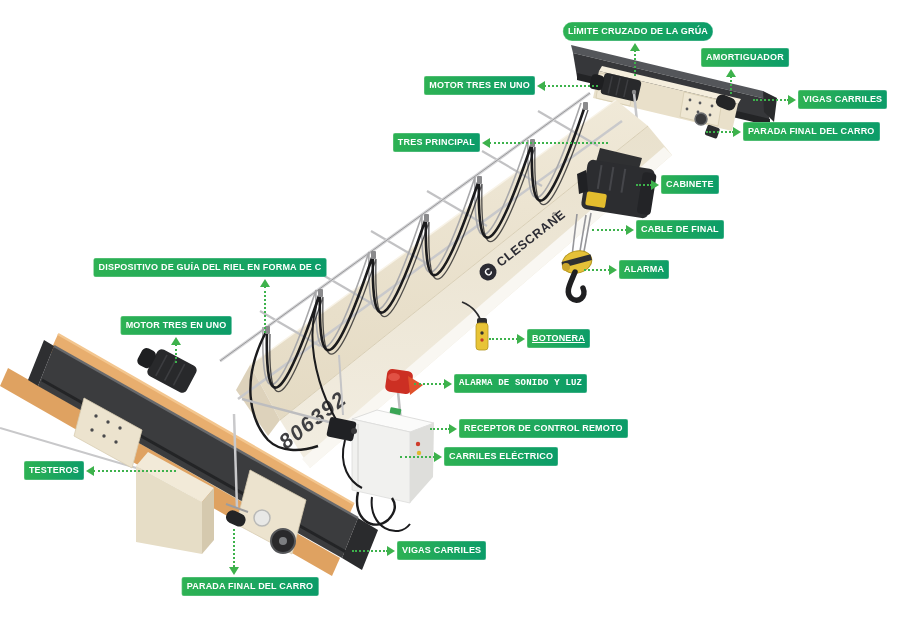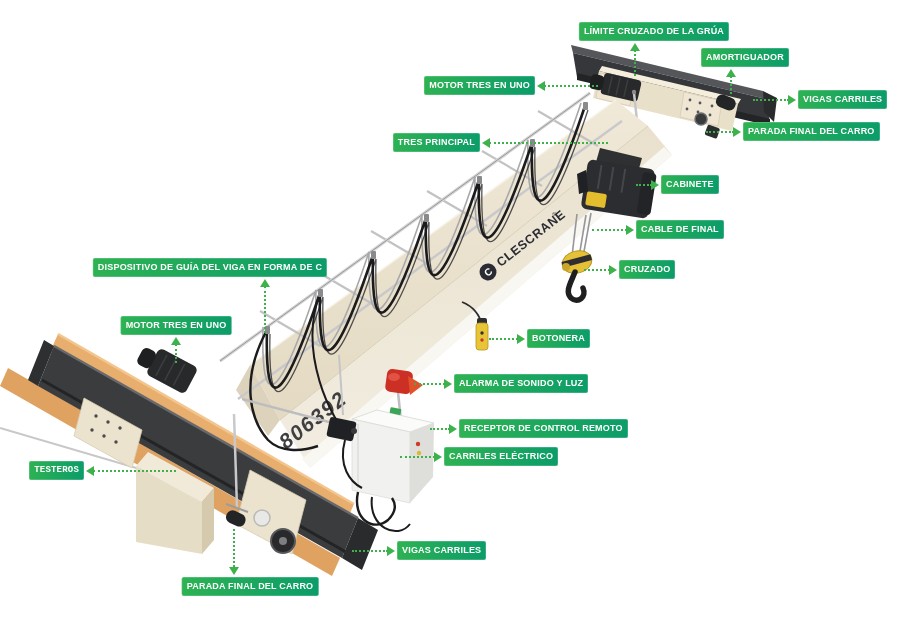--- a/index.html
+++ b/index.html
@@ -233,21 +233,21 @@
   <g fill="none" stroke="#1b1b1d">
     <path d="M358,492 C352,520 374,532 388,520 C396,512 396,504 392,498" stroke-width="2.4"></path>
     <path d="M372,497 C368,528 398,540 410,524" stroke-width="2"></path>
     <path d="M345,440 C338,466 350,482 362,488" stroke-width="2"></path>
   </g>
 </svg>
 
 <div id="labels-layer">
       <div class="leader v" style="left: 634px; top: 50px; height: 26px;"></div>
       <div class="arrowhead up" style="left: 630px; top: 43px;"></div>
-      <div class="label-box" style="left: 654px; top: 22px; transform: translateX(-50%);">LÍMITE CRUZADO DE LA GRÚA</div>
+      <div class="label-box" style="left: 638px; top: 22px; transform: translateX(-50%); border-radius: 9px;">LÍMITE CRUZADO DE LA GRÚA</div>
       <div class="leader v" style="left: 730px; top: 76px; height: 18px;"></div>
       <div class="arrowhead up" style="left: 726px; top: 69px;"></div>
       <div class="label-box" style="left: 745px; top: 48px; transform: translateX(-50%);">AMORTIGUADOR</div>
       <div class="leader h" style="left: 753px; top: 99px; width: 36px;"></div>
       <div class="arrowhead right" style="left: 788px; top: 95px;"></div>
       <div class="label-box" style="left: 798px; top: 90px;">VIGAS CARRILES</div>
       <div class="leader h" style="left: 706px; top: 131px; width: 28px;"></div>
       <div class="arrowhead right" style="left: 733px; top: 127px;"></div>
       <div class="label-box" style="left: 743px; top: 122px;">PARADA FINAL DEL CARRO</div>
       <div class="leader h" style="left: 544px; top: 85px; width: 54px;"></div>
@@ -257,42 +257,42 @@
       <div class="arrowhead left" style="left: 482px; top: 138px;"></div>
       <div class="label-box" style="right: 420px; top: 133px;">TRES PRINCIPAL</div>
       <div class="leader h" style="left: 636px; top: 184px; width: 16px;"></div>
       <div class="arrowhead right" style="left: 651px; top: 180px;"></div>
       <div class="label-box" style="left: 661px; top: 175px;">CABINETE</div>
       <div class="leader h" style="left: 592px; top: 229px; width: 35px;"></div>
       <div class="arrowhead right" style="left: 626px; top: 225px;"></div>
       <div class="label-box" style="left: 636px; top: 220px;">CABLE DE FINAL</div>
       <div class="leader h" style="left: 584px; top: 269px; width: 26px;"></div>
       <div class="arrowhead right" style="left: 609px; top: 265px;"></div>
-      <div class="label-box" style="left: 619px; top: 260px;">CRUZADO</div>
+      <div class="label-box" style="left: 619px; top: 260px;">ALARMA</div>
       <div class="leader h" style="left: 489px; top: 338px; width: 29px;"></div>
       <div class="arrowhead right" style="left: 517px; top: 334px;"></div>
-      <div class="label-box" style="left: 527px; top: 329px;">BOTONERA</div>
+      <div class="label-box" style="left: 527px; top: 329px; text-decoration: underline;">BOTONERA</div>
       <div class="leader h" style="left: 414px; top: 383px; width: 31px;"></div>
       <div class="arrowhead right" style="left: 444px; top: 379px;"></div>
-      <div class="label-box" style="left: 454px; top: 374px;">ALARMA DE SONIDO Y LUZ</div>
+      <div class="label-box" style="left: 454px; top: 374px; font-family: Liberation Mono, monospace;">ALARMA DE SONIDO Y LUZ</div>
       <div class="leader h" style="left: 430px; top: 428px; width: 20px;"></div>
       <div class="arrowhead right" style="left: 449px; top: 424px;"></div>
       <div class="label-box" style="left: 459px; top: 419px;">RECEPTOR DE CONTROL REMOTO</div>
       <div class="leader h" style="left: 400px; top: 456px; width: 35px;"></div>
       <div class="arrowhead right" style="left: 434px; top: 452px;"></div>
       <div class="label-box" style="left: 444px; top: 447px;">CARRILES ELÉCTRICO</div>
       <div class="leader v" style="left: 264px; top: 286px; height: 47px;"></div>
       <div class="arrowhead up" style="left: 260px; top: 279px;"></div>
-      <div class="label-box" style="left: 210px; top: 258px; transform: translateX(-50%);">DISPOSITIVO DE GUÍA DEL VIGA EN FORMA DE C</div>
+      <div class="label-box" style="left: 210px; top: 258px; transform: translateX(-50%);">DISPOSITIVO DE GUÍA DEL RIEL EN FORMA DE C</div>
       <div class="leader v" style="left: 175px; top: 344px; height: 19px;"></div>
       <div class="arrowhead up" style="left: 171px; top: 337px;"></div>
       <div class="label-box" style="left: 176px; top: 316px; transform: translateX(-50%);">MOTOR TRES EN UNO</div>
       <div class="leader h" style="left: 93px; top: 470px; width: 83px;"></div>
       <div class="arrowhead left" style="left: 86px; top: 466px;"></div>
-      <div class="label-box" style="right: 816px; top: 461px; font-family: Liberation Mono, monospace;">TESTEROS</div>
+      <div class="label-box" style="right: 816px; top: 461px;">TESTEROS</div>
       <div class="leader h" style="left: 352px; top: 550px; width: 36px;"></div>
       <div class="arrowhead right" style="left: 387px; top: 546px;"></div>
       <div class="label-box" style="left: 397px; top: 541px;">VIGAS CARRILES</div>
       <div class="leader v" style="left: 233px; top: 529px; height: 38px;"></div>
       <div class="arrowhead down" style="left: 229px; top: 567px;"></div>
       <div class="label-box" style="left: 250px; top: 577px; transform: translateX(-50%);">PARADA FINAL DEL CARRO</div>
     </div>
 
 </div>
 

